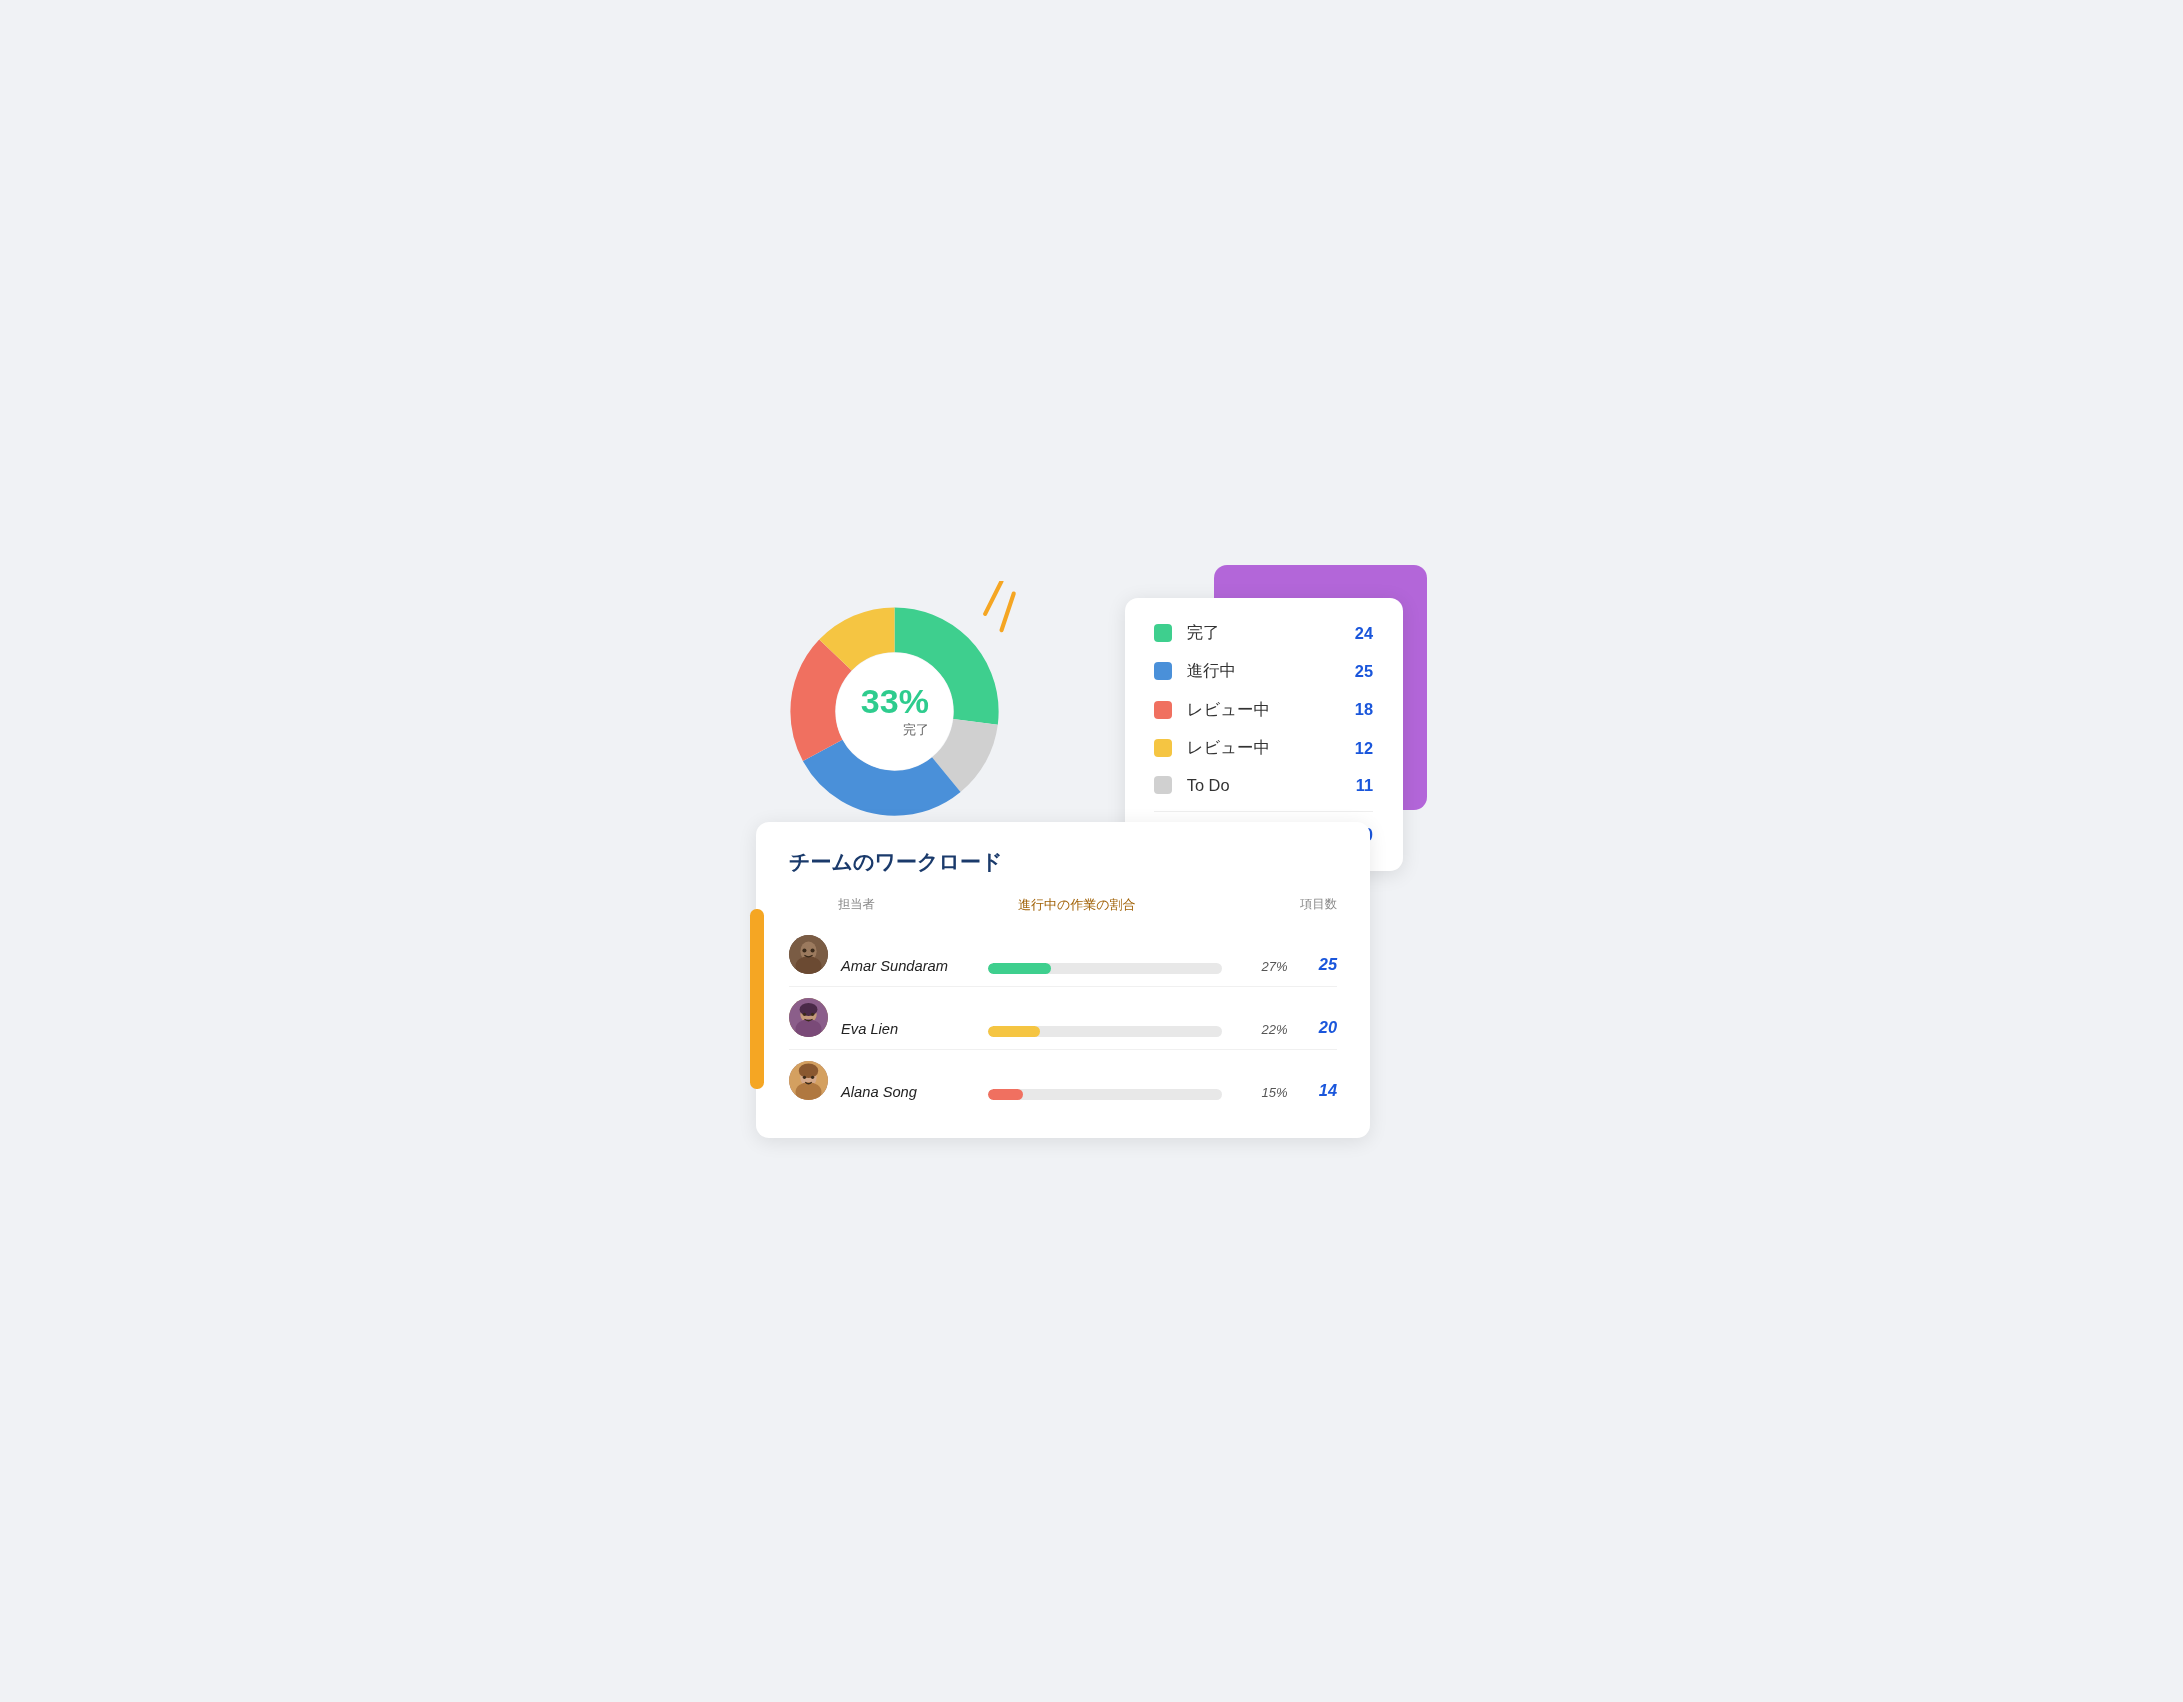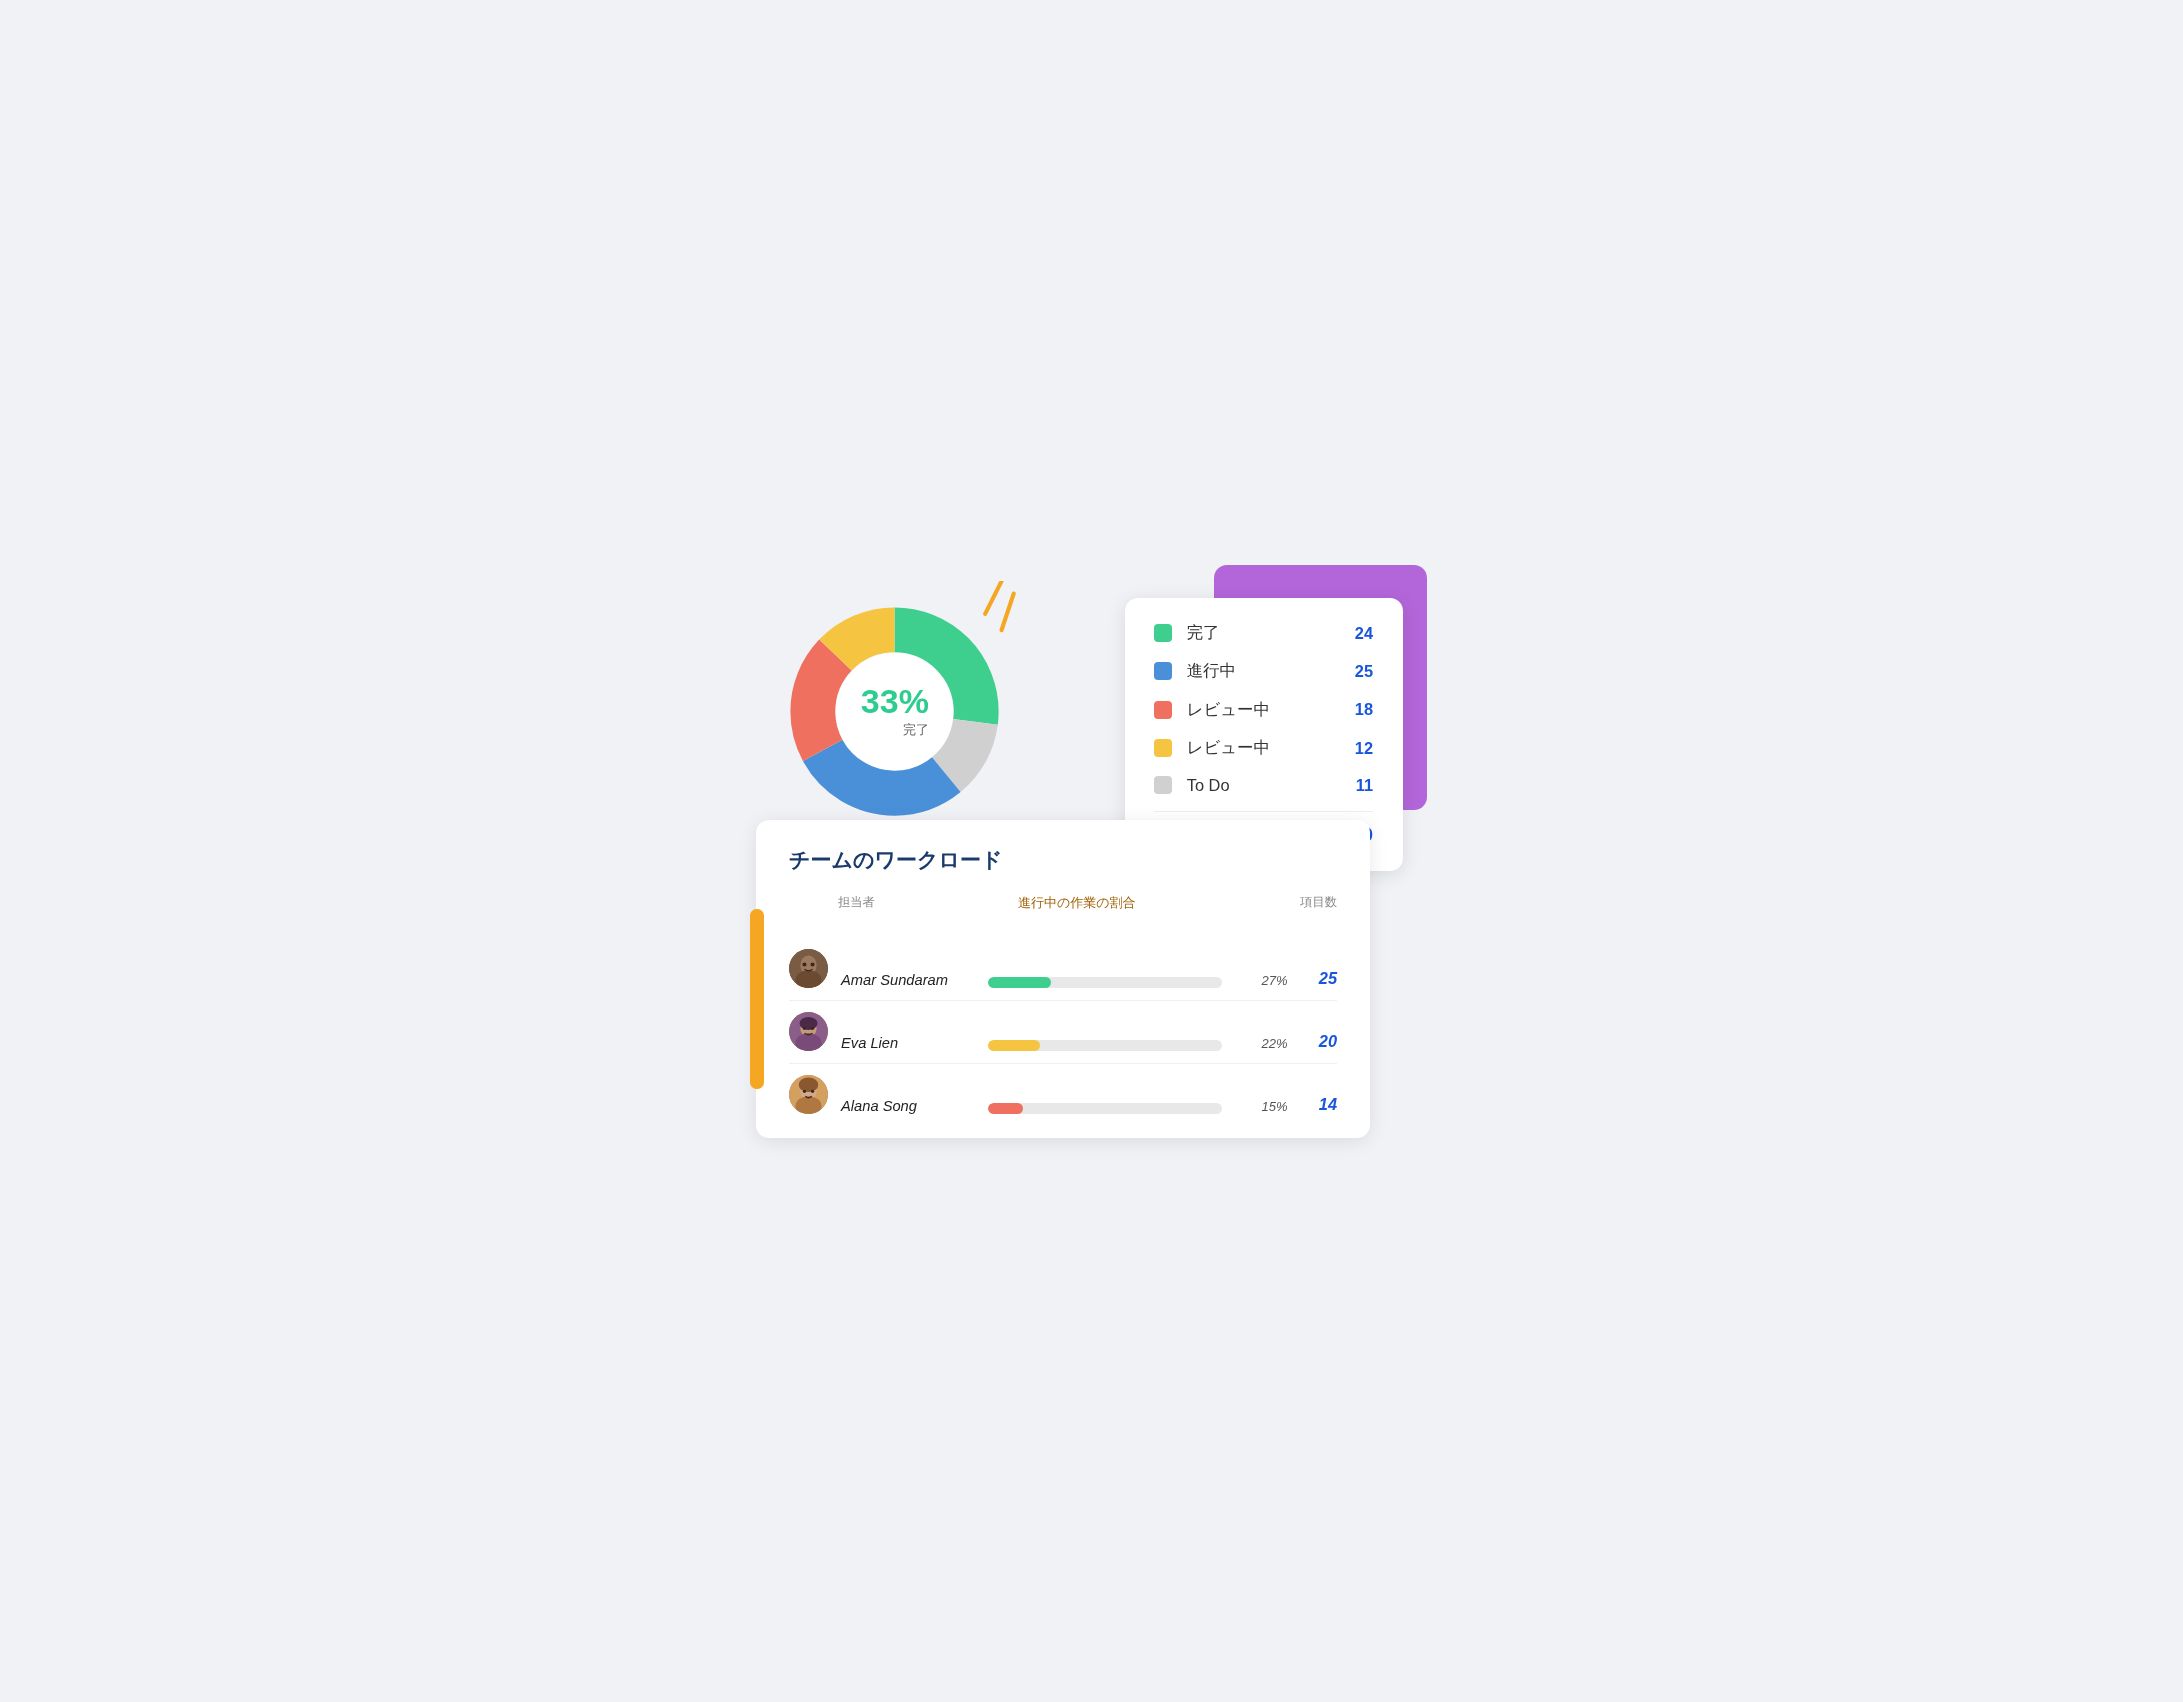--- a/index.html
+++ b/index.html
@@ -123,34 +123,34 @@
     }
 
     
     .workload-card {
       position: absolute;
       bottom: 0;
       left: 0;
       width: 614px;
       background: #ffffff;
       border-radius: 13px;
-      padding: 26px 33px 12px 33px;
+      padding: 26px 33px 26px 33px;
       box-shadow: 0 3.3px 19.6px rgba(0,0,0,0.09);
       z-index: 2;
     }
     .workload-title {
       font-size: 21px;
       font-weight: 700;
       color: #1a3a6b;
       margin-bottom: 19.6px;
     }
     .workload-header {
       display: flex;
       align-items: center;
-      margin-bottom: 26px;
+      margin-bottom: 10px;
       padding-left: 49px;
     }
     .wh-assignee {
       width: 180px;
       font-size: 12.3px;
       color: #888;
     }
     .wh-progress {
       flex: 1;
       font-size: 13px;

